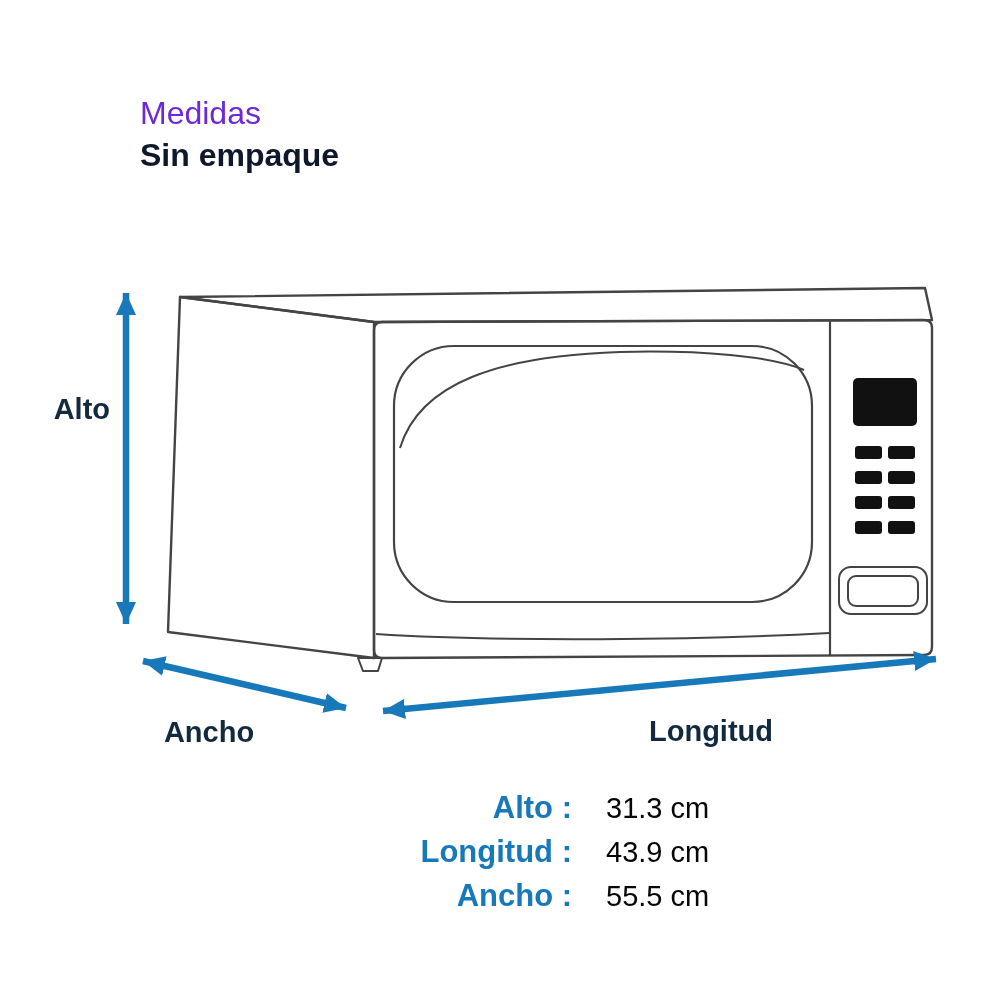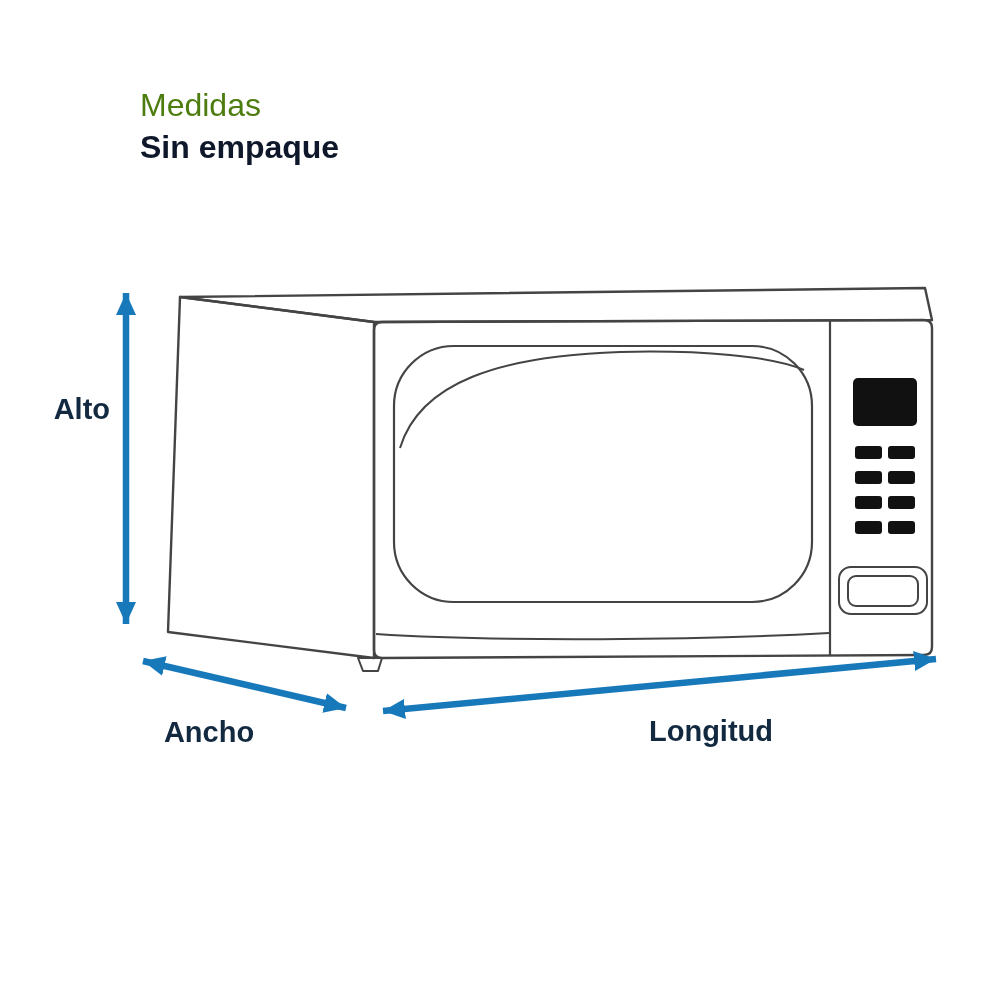--- a/index.html
+++ b/index.html
@@ -13,21 +13,22 @@
   }
   .title-block {
     position: absolute;
     left: 140px;
     top: 84px;
     line-height: 42px;
   }
   .title-line1 {
     font-size: 32px;
     font-weight: 400;
-    color: #4d7c0f;
+    color: #6d28d9;
+    margin-top: 8px;
   }
   .title-line2 {
     font-size: 32px;
     font-weight: 700;
     color: #0f172a;
   }
   svg.diagram {
     position: absolute;
     left: 0;
     top: 0;
@@ -118,14 +119,28 @@
       <line x1="126" y1="293" x2="126" y2="624" marker-start="url(#arrow)" marker-end="url(#arrow)"></line>
       <line x1="143" y1="661" x2="346" y2="708" marker-start="url(#arrow)" marker-end="url(#arrow)"></line>
       <line x1="383" y1="711" x2="936" y2="659" marker-start="url(#arrow)" marker-end="url(#arrow)"></line>
     </g>
 
     <text class="arrow-label" x="110" y="419" text-anchor="end">Alto</text>
     <text class="arrow-label" x="209" y="742" text-anchor="middle">Ancho</text>
     <text class="arrow-label" x="711" y="741" text-anchor="middle">Longitud</text>
   </svg>
 
+  <div class="dims-block">
+    <div class="dim-row">
+      <div class="dim-label">Alto :</div>
+      <div class="dim-value">31.3 cm</div>
+    </div>
+    <div class="dim-row">
+      <div class="dim-label">Longitud :</div>
+      <div class="dim-value">43.9 cm</div>
+    </div>
+    <div class="dim-row">
+      <div class="dim-label">Ancho :</div>
+      <div class="dim-value">55.5 cm</div>
+    </div>
+  </div>
 
 </div>
 
 </body></html>

